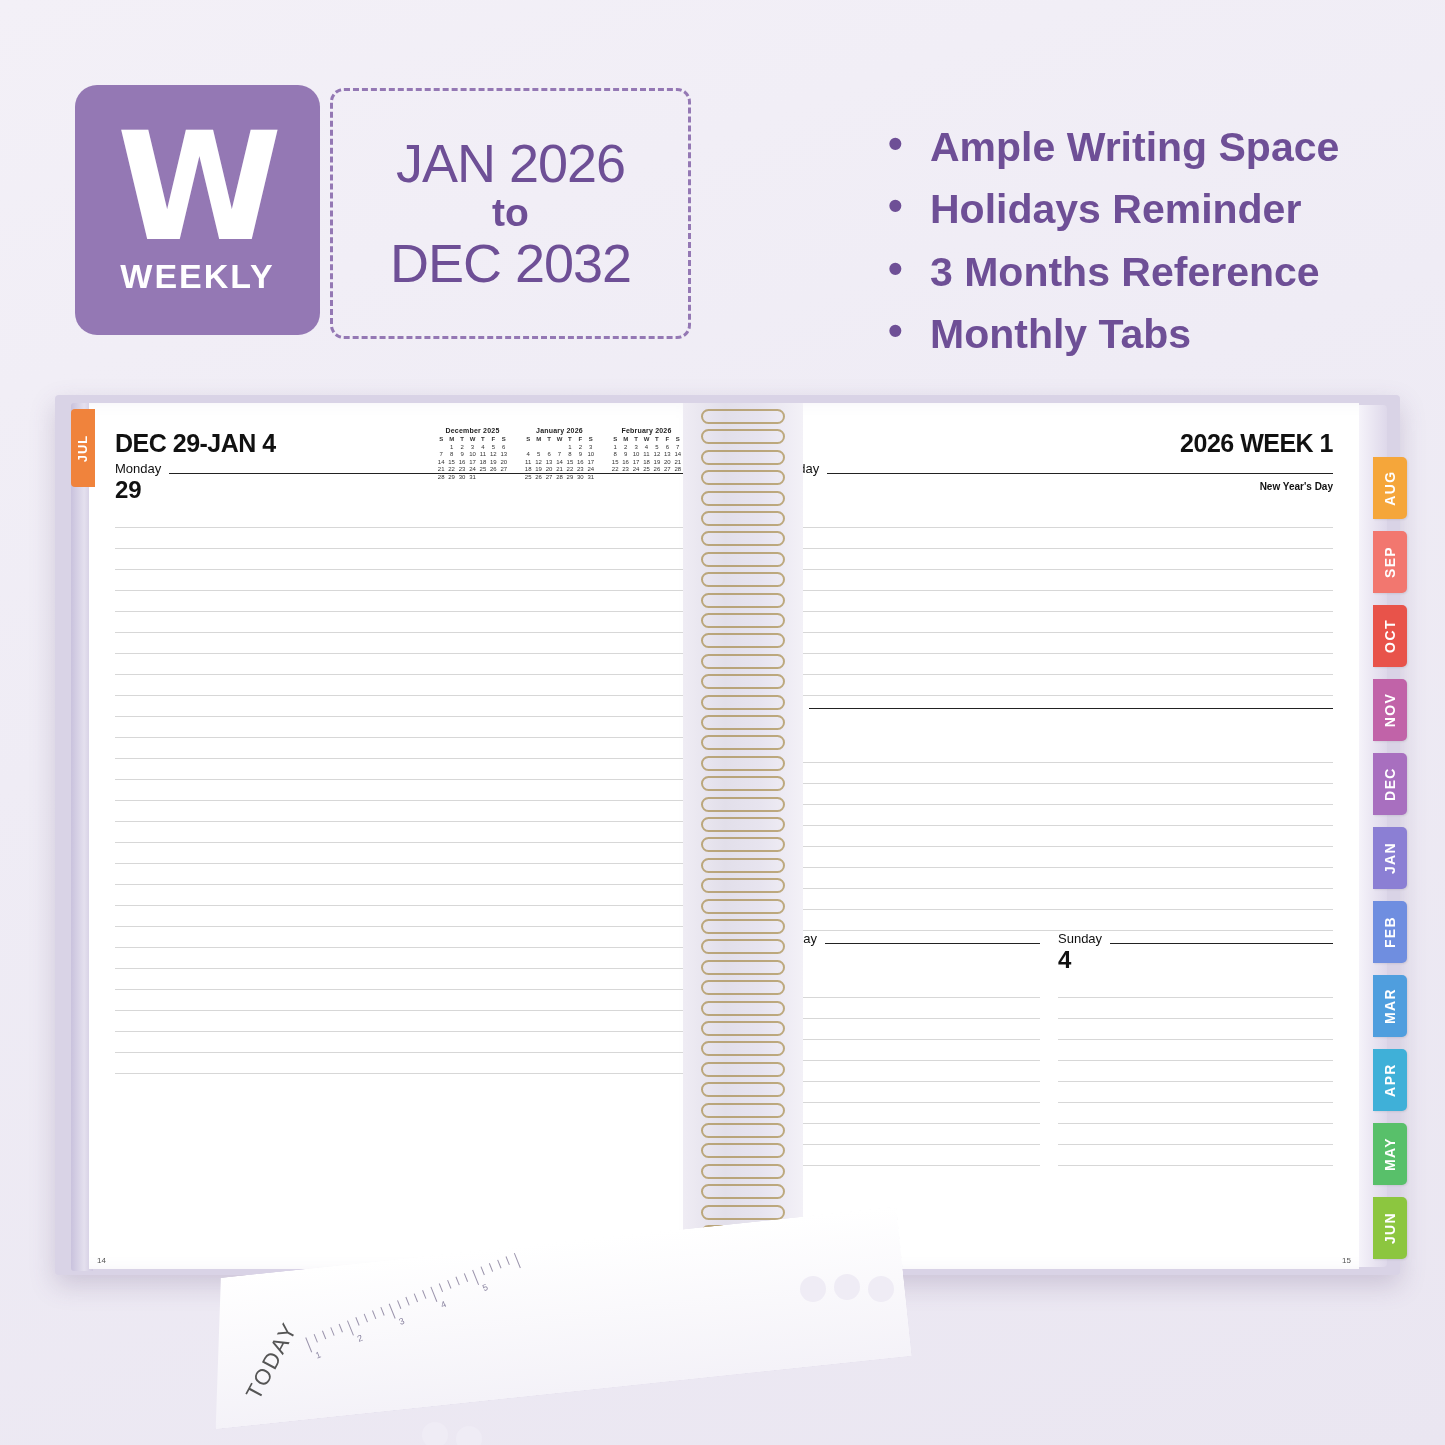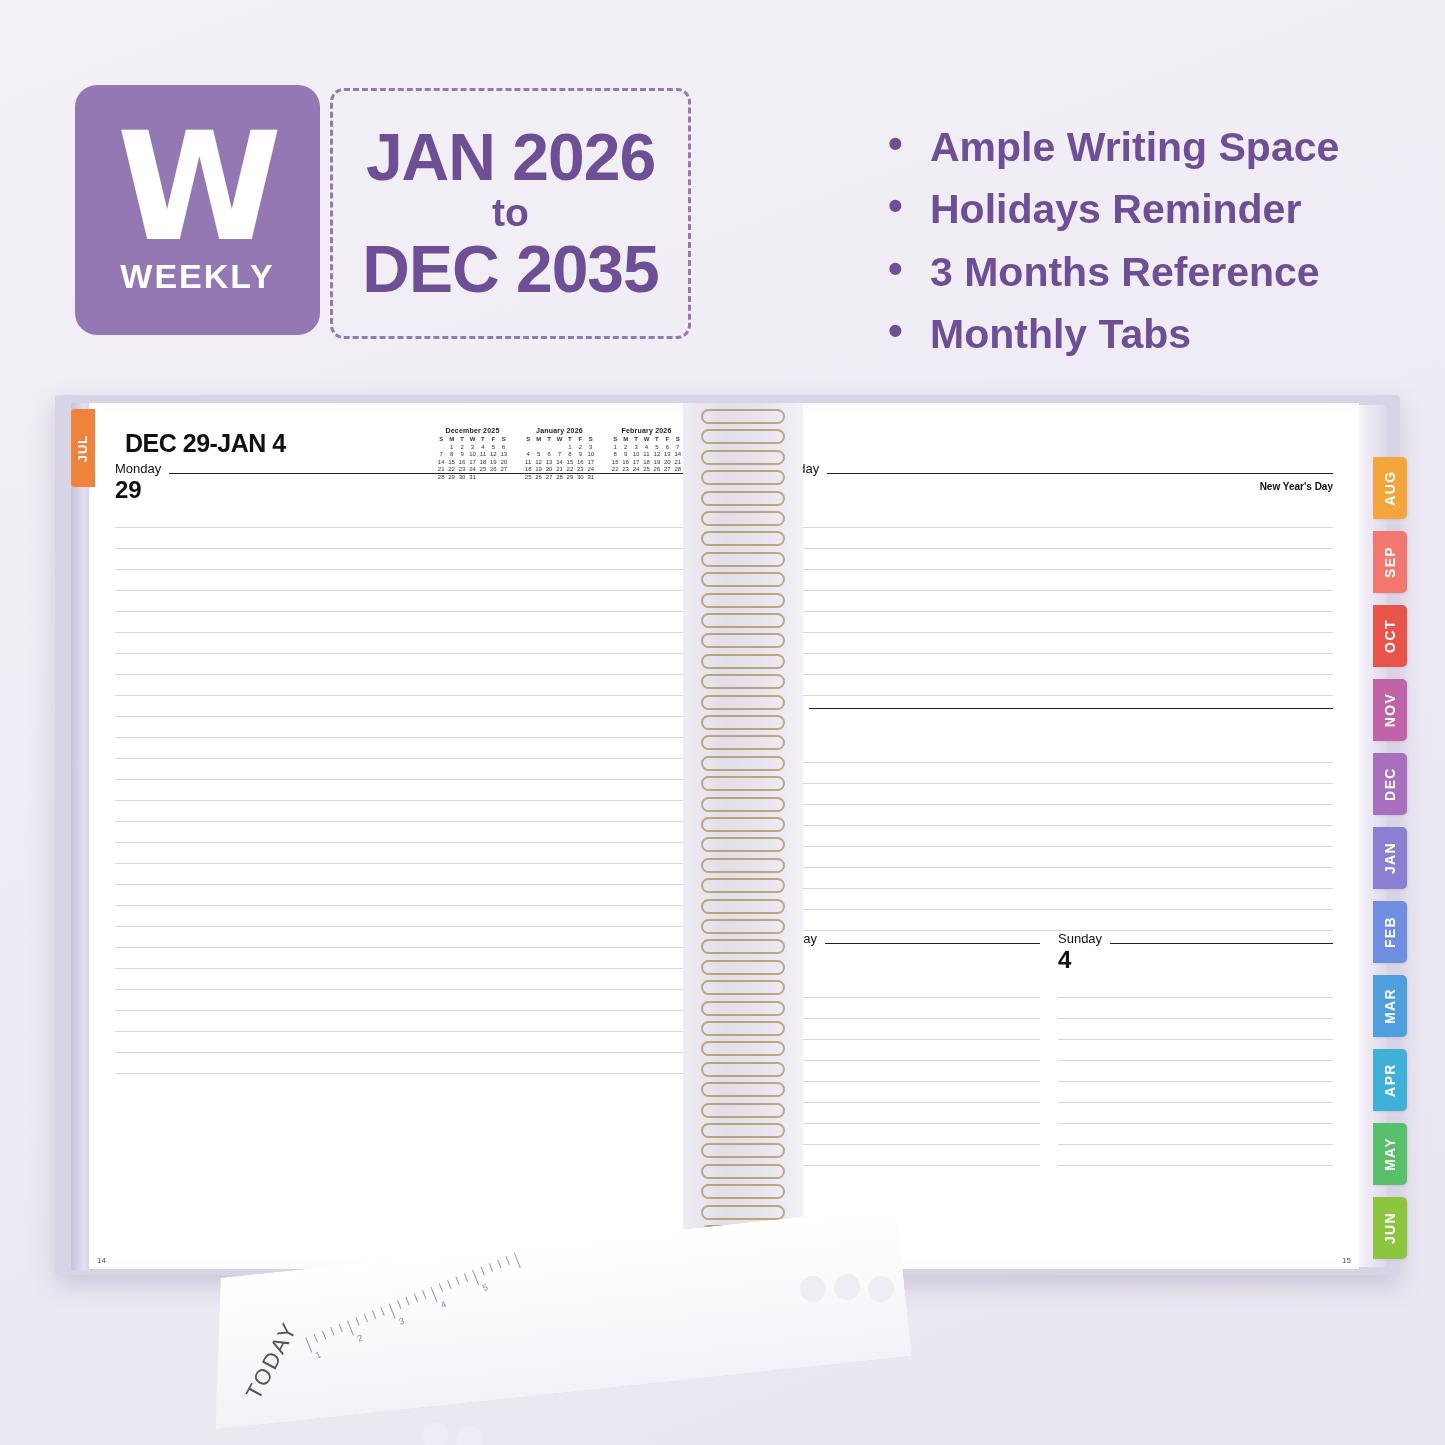--- a/index.html
+++ b/index.html
@@ -29,21 +29,21 @@
     font-weight:bold; font-size:34px; letter-spacing:2px; margin-top:6px;
   }
 
   .daterange {
     position:absolute; left:330px; top:88px; width:355px; height:245px;
     border:3px dashed #9478b4; border-radius:14px;
     display:flex; flex-direction:column; align-items:center; justify-content:center;
     color:#6e4f96;
   }
   .daterange .l1, .daterange .l3 {
-    font-weight:bold; font-size:66px; line-height:1.05; letter-spacing:-1px;
+    font-weight:normal; font-size:54px; line-height:1.05; letter-spacing:-1px;
   }
   .daterange .l2 { font-weight:bold; font-size:39px; line-height:1.1; }
 
   .features {
     position:absolute; left:840px; top:100px; width:580px;
     color:#6e4f96;
   }
   .features li {
     font-weight:bold; font-size:41px; line-height:1.52;
     list-style:none; position:relative; padding-left:50px; white-space:nowrap;
@@ -119,21 +119,21 @@
     border-radius:0 5px 5px 0;
     display:flex; align-items:center; justify-content:center;
     box-shadow:1px 1px 2px rgba(0,0,0,.08);
   }
   .tab span{
     transform:rotate(-90deg);
     font-size:14px; font-weight:bold; letter-spacing:1.4px; color:#fff;
   }
 
   
-  .pg-inner { position:absolute; inset:0; padding:26px 26px 18px 36px; box-sizing:border-box; }
+  .pg-inner { position:absolute; inset:0; padding:26px 26px 18px 26px; box-sizing:border-box; }
 
   .wk-title{
     font-family:"Liberation Sans", sans-serif;
     font-weight:bold; font-size:25px; color:#111; letter-spacing:-0.5px;
   }
   .wk-right{ text-align:right; }
 
   .mini-cals{
     position:absolute; right:26px; top:24px;
     display:flex; gap:14px;
@@ -210,21 +210,21 @@
 <div class="header">
 
   <div class="badge">
     <div class="w">W</div>
     <div class="weekly">WEEKLY</div>
   </div>
 
   <div class="daterange">
     <div class="l1">JAN 2026</div>
     <div class="l2">to</div>
-    <div class="l3">DEC 2035</div>
+    <div class="l3">DEC 2032</div>
   </div>
 
   <ul class="features">
     <li>Ample Writing Space</li>
     <li>Holidays Reminder</li>
     <li>3 Months Reference</li>
     <li>Monthly Tabs</li>
   </ul>
 </div>
 
@@ -469,20 +469,21 @@
             </div>
           </div>
         </div>
 
       <div class="pgnum-l">14</div>
     </div>
   </div>
 
   <div class="page page-right">
     <div class="pg-inner">
+      <div class="wk-title wk-right">2026 WEEK 1</div>
       <div class="daygrid" id="right-days">
           <div class="dayblock">
             <div class="dayhead">
               <div class="rule"></div>
               <div class="dname">Thursday</div>
               <div class="dnum">1</div>
               <div class="holiday">New Year's Day</div>
             </div>
             <div class="lines">
               <div class="ln"></div>

